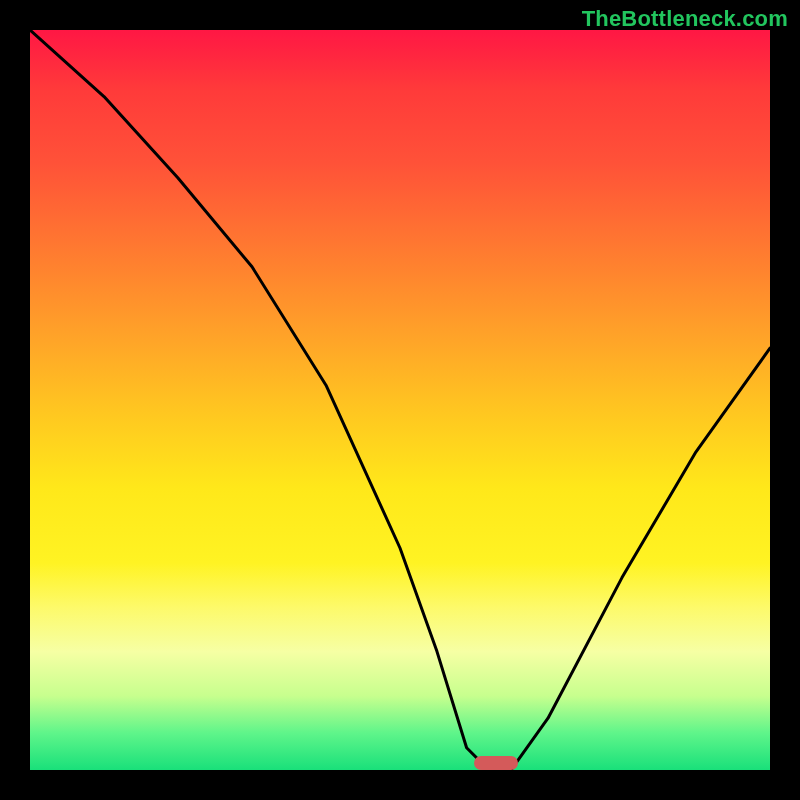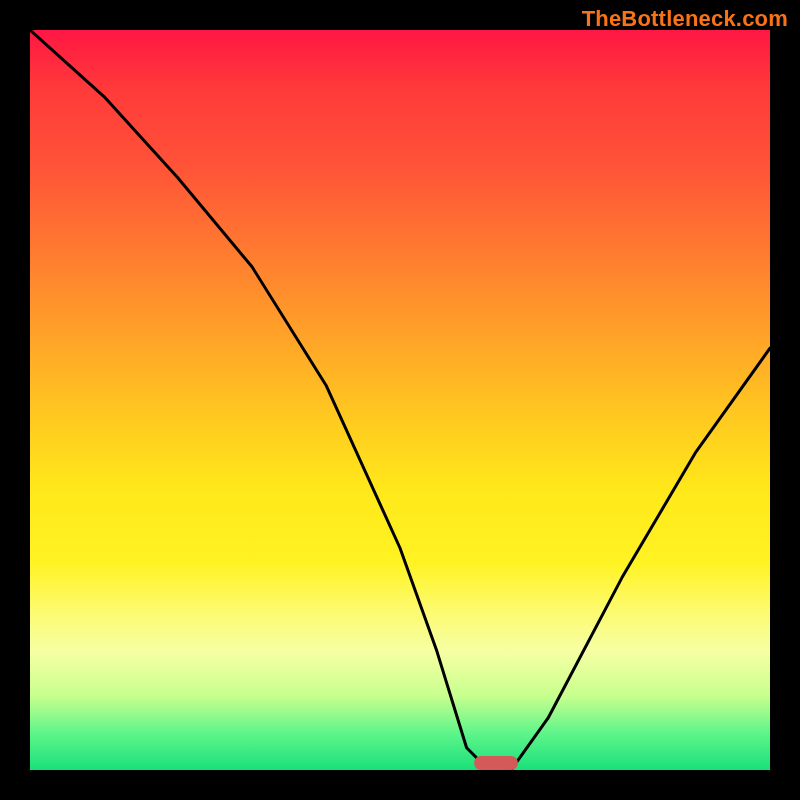--- a/index.html
+++ b/index.html
@@ -48,21 +48,21 @@
   }
   .marker {
     position: absolute;
     background: #d45a5a;
     border-radius: 8px;
   }
   .attrib {
     position: absolute;
     top: 6px;
     right: 12px;
-    color: #f97316;
+    color: #22c55e;
     font-size: 22px;
     font-weight: 600;
     letter-spacing: 0.2px;
   }
 </style>
 </head>
 <body>
 
 <div class="frame">
 

